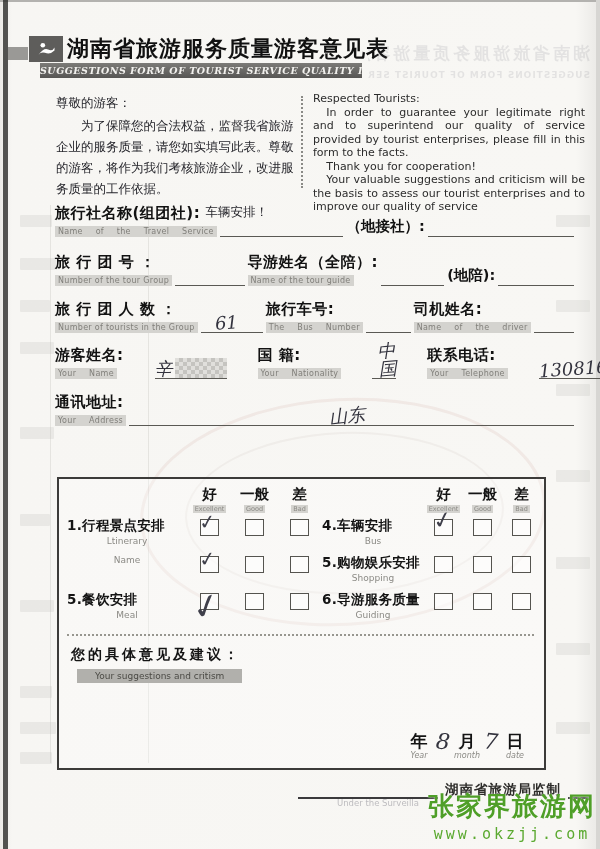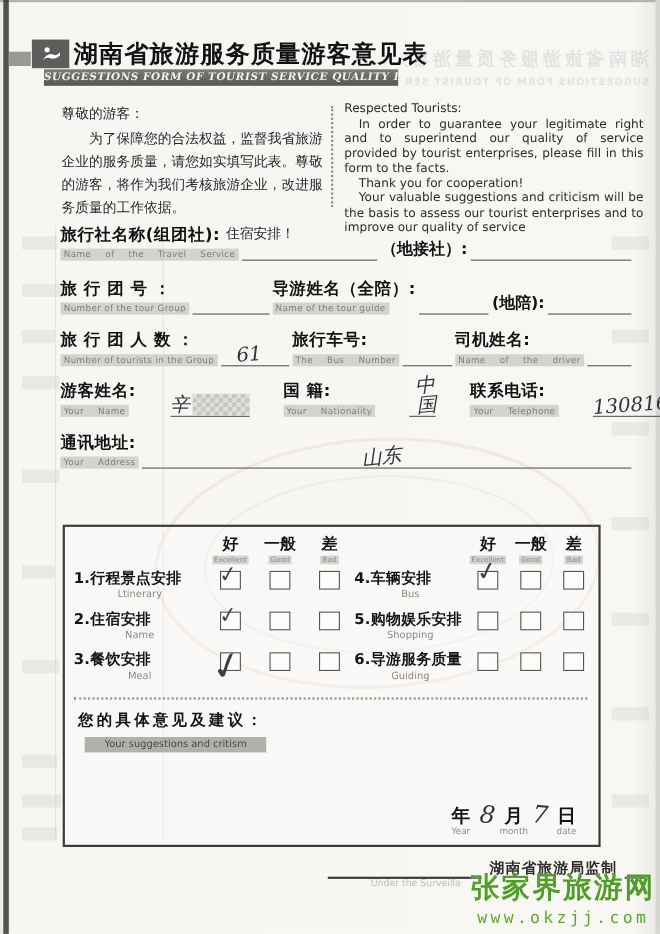--- a/index.html
+++ b/index.html
@@ -63,21 +63,21 @@
     font-family:"DejaVu Sans",sans-serif;pointer-events:none;}
   [data-name="rating-mark-2-0"]{font-size:34px;left:-9px;top:-8px;transform:rotate(-16deg);}
   [data-name="rating-mark-3-0"]{font-size:23px;top:-13px;transform:rotate(-12deg);}
   .rsep{margin:6px 10px 8px 8px;border-top:2px dotted #97968f;}
   .sug{margin-left:12px;}
   .sug-zh{font-weight:bold;font-size:14px;letter-spacing:3px;color:#141414;}
   .sug-en{display:inline-block;background:#b1b0ac;color:#4b4a45;font-size:9px;padding:2px 18px;margin-top:4px;margin-left:6px;}
   .datebox{position:absolute;right:14px;bottom:8px;display:flex;align-items:flex-end;}
   .dunit{display:flex;flex-direction:column;align-items:center;width:30px;}
   .dzh{font-weight:bold;font-size:17px;color:#141414;}
-  .den{font-size:8px;color:#8b8a85;margin-top:-2px;}
+  .den{font-size:8px;color:#8b8a85;margin-top:-2px;font-style:italic;}
   .dval{font-family:"DejaVu Serif",serif;font-style:italic;font-size:22px;color:#33333e;width:18px;text-align:center;
     margin-bottom:6px;transform:rotate(6deg);}
   
   .footer{position:absolute;left:298px;right:10px;top:781px;display:flex;align-items:flex-end;gap:7px;}
   .fl1{flex:1;height:2px;background:#3b3a3c;}
   .fl2{width:22px;height:2px;background:#3b3a3c;}
   .fsup{font-weight:bold;font-size:13.5px;letter-spacing:1px;color:#2d2c2a;white-space:nowrap;}
   .footer-en{position:absolute;left:337px;top:798px;font-size:8.5px;color:#8d8c94;opacity:.55;}
   
   .wm{position:absolute;right:4px;top:789px;text-align:center;z-index:5;}
@@ -135,21 +135,21 @@
   </div>
   <div class="subtitle-bar" data-name="form-subtitle">SUGGESTIONS FORM OF TOURIST SERVICE QUALITY IN HUN</div>
   <div class="ghost-title" data-name="bleedthrough-title">
     <div class="gt1">湖南省旅游服务质量游客意见表</div>
     <div class="gt2">SUGGESTIONS FORM OF TOURIST SERVICE QUALITY IN HUN</div>
   </div>
 
   <div class="intro-zh" data-name="intro-chinese">
     <div data-name="intro-zh-salutation">尊敬的游客：</div>
     <div class="body" data-name="intro-zh-body">为了保障您的合法权益，监督我省旅游企业的服务质量，请您如实填写此表。尊敬的游客，将作为我们考核旅游企业，改进服务质量的工作依据。</div>
-    <div class="closing" data-name="intro-zh-closing">住宿安排！</div>
+    <div class="closing" data-name="intro-zh-closing">车辆安排！</div>
   </div>
   <div class="intro-divider" data-name="intro-dotted-divider"></div>
   <div class="intro-en" data-name="intro-english">
     <div data-name="intro-en-salutation">Respected Tourists:</div>
     <div class="p" data-name="intro-en-body1">In order to guarantee your legitimate right and to superintend our quality of service provided by tourist enterprises, please fill in this form to the facts.</div>
     <div class="p" data-name="intro-en-closing">Thank you for cooperation!</div>
     <div class="p" data-name="intro-en-body2">Your valuable suggestions and criticism will be the basis to assess our tourist enterprises and to improve our quality of service</div>
   </div>
 
   <div class="fields" data-name="form-fields">
@@ -312,21 +312,20 @@
             <span class="mark"></span>
           </div>
         </div>
       <div class="cbc">
           <div class="cb" data-name="checkbox-bus-bad">
             <span class="mark"></span>
           </div>
         </div>
 
       <div class="ritem" data-name="item-hotel">
-          <span class="izh">2.住宿安排</span>
           <span class="ien">Name</span>
         </div>
       <div class="cbc">
           <div class="cb" data-name="checkbox-hotel-excellent">
             <span class="mark" data-name="rating-mark-1-0">✓</span>
           </div>
         </div>
       <div class="cbc">
           <div class="cb" data-name="checkbox-hotel-good">
             <span class="mark"></span>
@@ -351,21 +350,21 @@
             <span class="mark"></span>
           </div>
         </div>
       <div class="cbc">
           <div class="cb" data-name="checkbox-shopping-bad">
             <span class="mark"></span>
           </div>
         </div>
 
       <div class="ritem" data-name="item-meal">
-          <span class="izh">3.餐饮安排</span>
+          <span class="izh">5.餐饮安排</span>
           <span class="ien">Meal</span>
         </div>
       <div class="cbc">
           <div class="cb" data-name="checkbox-meal-excellent">
             <span class="mark" data-name="rating-mark-2-0">✓</span>
           </div>
         </div>
       <div class="cbc">
           <div class="cb" data-name="checkbox-meal-good">
             <span class="mark"></span>

